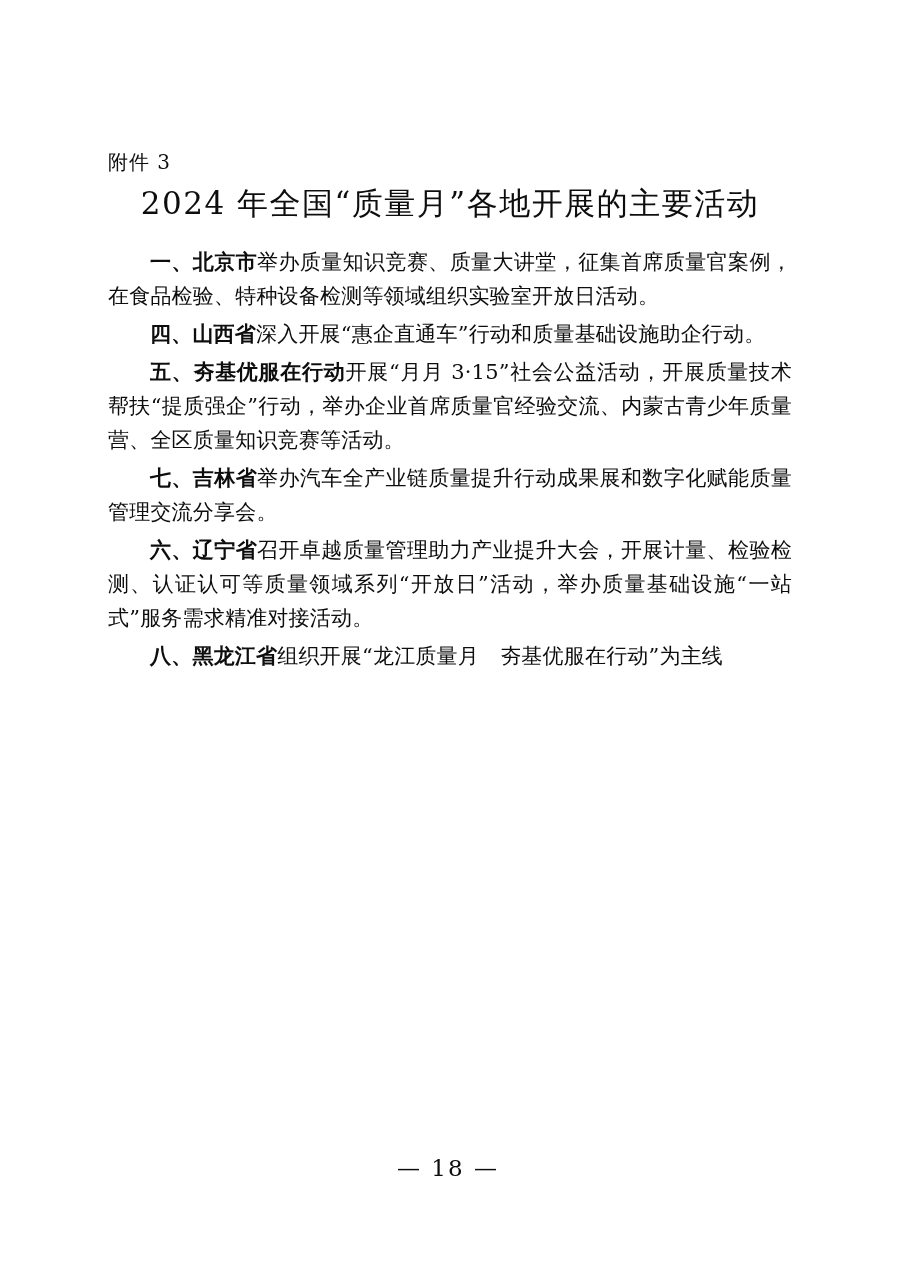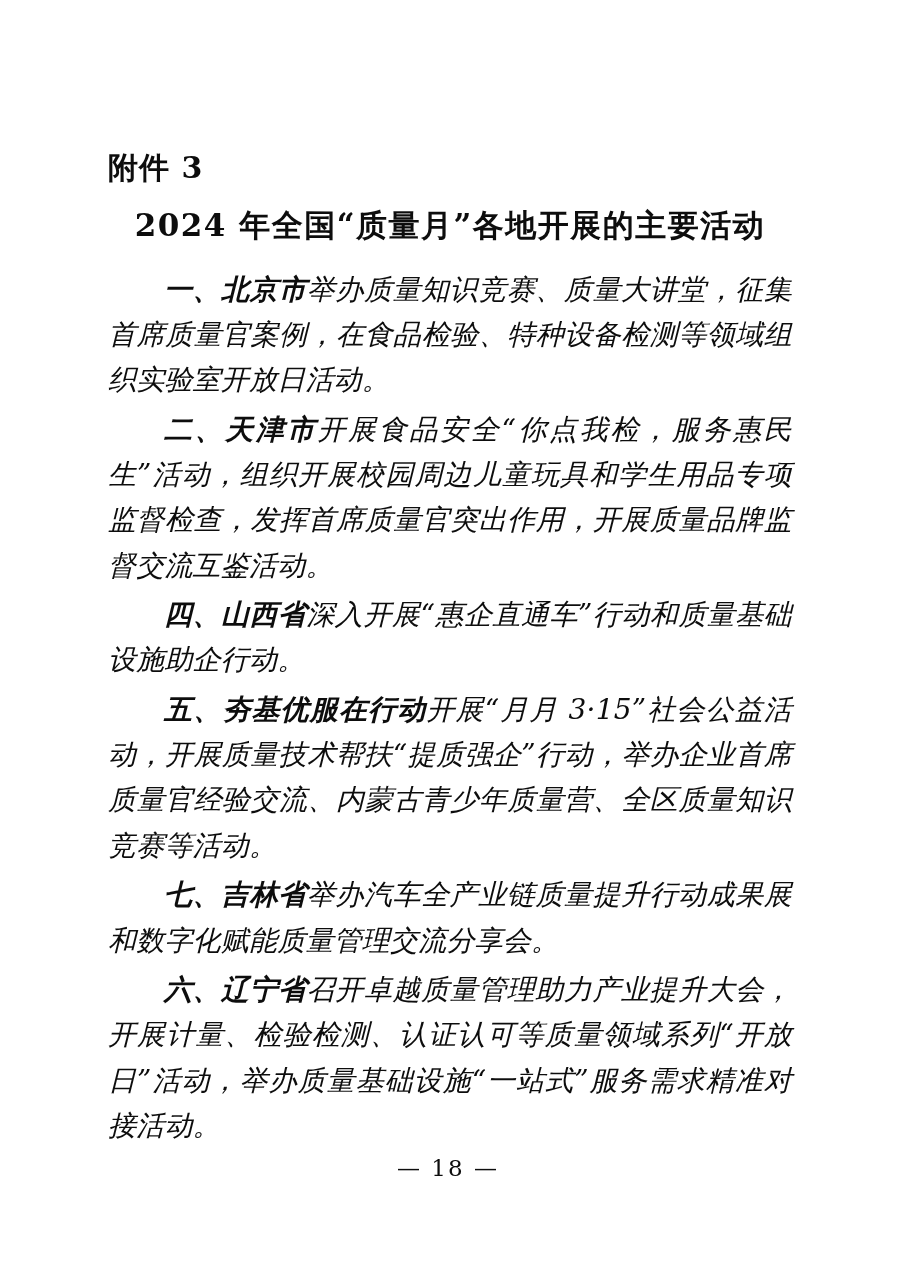--- a/index.html
+++ b/index.html
@@ -16,44 +16,43 @@
   }
   .page {
     position: relative;
     width: 900px;
     height: 1273px;
     box-sizing: border-box;
     padding: 150px 108px 0 108px;
   }
   .attachment-label {
     font-family: "DejaVu Serif", "Liberation Serif", serif;
-    font-size: 30px;
-    font-weight: 700;
+    font-size: 20px;
+    font-weight: 400;
     letter-spacing: 1px;
     line-height: 1.2;
-    margin: 0 0 16px 0;
+    margin: 0 0 6px 0;
   }
   .doc-title {
     font-family: "DejaVu Serif", "Liberation Serif", serif;
     font-size: 31px;
-    font-weight: 700;
+    font-weight: 400;
     text-align: center;
     letter-spacing: 1.5px;
     line-height: 1.5;
     margin: 0 0 18px 0;
   }
   .body-text p {
-    font-size: 28px;
+    font-size: 21px;
     line-height: 1.62;
     margin: 0 0 4px 0;
     text-align: justify;
     text-justify: inter-ideograph;
     text-indent: 2em;
     letter-spacing: 0.2px;
-    font-style: italic;
   }
   .body-text p .lead {
     font-weight: 700;
   }
   .page-number {
     position: absolute;
     left: 0;
     right: 4px;
     bottom: 92px;
     text-align: center;
@@ -66,22 +65,22 @@
 <body>
 
 <div class="page">
 
   <div class="attachment-label">附件 3</div>
 
   <h1 class="doc-title">2024 年全国“质量月”各地开展的主要活动</h1>
 
   <div class="body-text">
     <p><span class="lead">一、北京市</span><span>举办质量知识竞赛、质量大讲堂，征集首席质量官案例，在食品检验、特种设备检测等领域组织实验室开放日活动。</span></p>
-    <p><span class="lead">二、天津市</span><span>开展食品安全“你点我检，服务惠民生”活动，组织开展校园周边儿童玩具和学生用品专项监督检查，发挥首席质量官突出作用，开展质量品牌监督交流互鉴活动。</span></p>
     <p><span class="lead">四、山西省</span><span>深入开展“惠企直通车”行动和质量基础设施助企行动。</span></p>
     <p><span class="lead">五、夯基优服在行动</span><span>开展“月月 3·15”社会公益活动，开展质量技术帮扶“提质强企”行动，举办企业首席质量官经验交流、内蒙古青少年质量营、全区质量知识竞赛等活动。</span></p>
     <p><span class="lead">七、吉林省</span><span>举办汽车全产业链质量提升行动成果展和数字化赋能质量管理交流分享会。</span></p>
     <p><span class="lead">六、辽宁省</span><span>召开卓越质量管理助力产业提升大会，开展计量、检验检测、认证认可等质量领域系列“开放日”活动，举办质量基础设施“一站式”服务需求精准对接活动。</span></p>
+    <p><span class="lead">八、黑龙江省</span><span>组织开展“龙江质量月　夯基优服在行动”为主线</span></p>
   </div>
 
   <div class="page-number">— 18 —</div>
 
 </div>
 
 </body></html>

